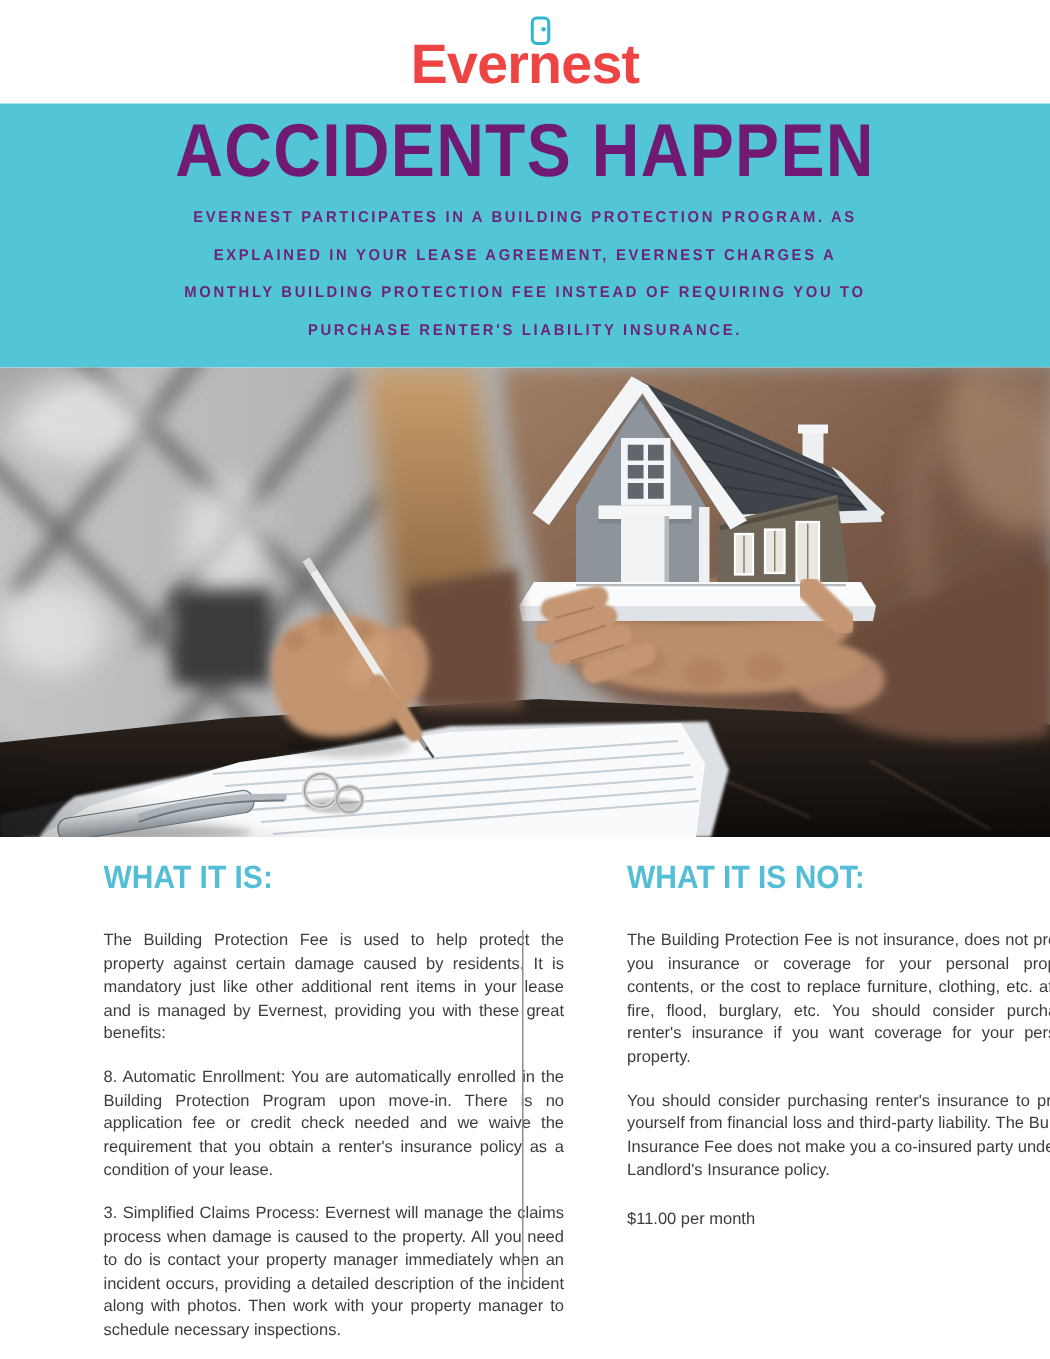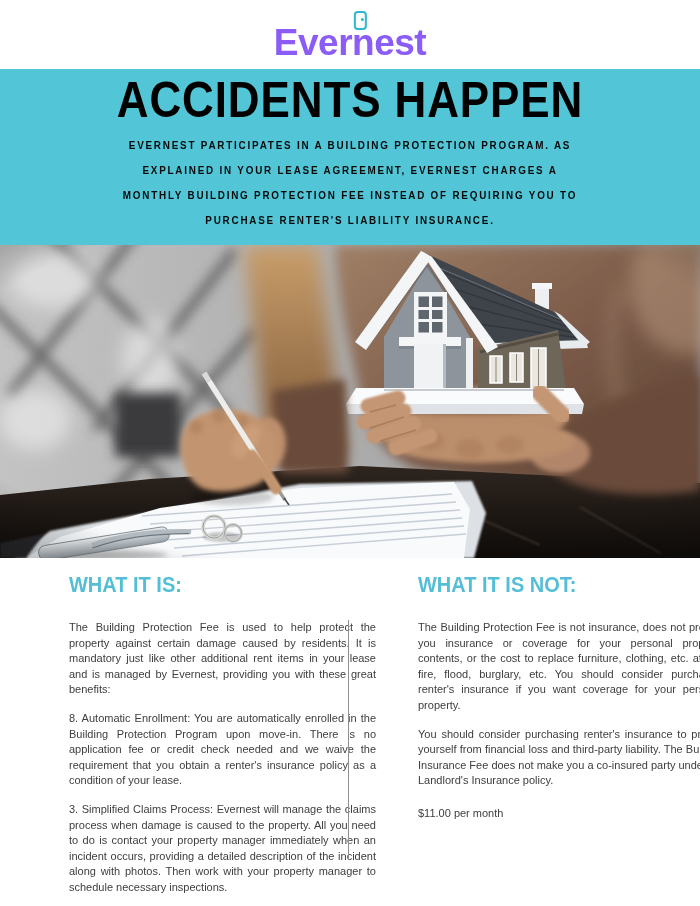--- a/index.html
+++ b/index.html
@@ -2,30 +2,30 @@
 <html><head>
 <meta charset="utf-8">
 <style>
   html,body{margin:0;padding:0;background:#fff;}
   .page{width:700px;height:906px;position:relative;overflow:hidden;background:#fff;
         font-family:"Liberation Sans",sans-serif;}
 
   
   .header{position:absolute;top:0;left:0;width:700px;height:69px;background:#fff;}
   .logo{position:absolute;top:24px;left:50%;transform:translateX(-50%);}
-  .logo-text{font-size:37px;font-weight:bold;color:#8b5cf6;letter-spacing:-0.5px;line-height:1;
+  .logo-text{font-size:37px;font-weight:bold;color:#ef4444;letter-spacing:-0.5px;line-height:1;
              font-family:"Liberation Sans",sans-serif;}
   .door-icon{position:absolute;top:-13px;left:50%;margin-left:4px;width:9px;height:15px;
              border:2.5px solid #2fb6d3;border-radius:4px;}
   .door-icon::after{content:"";position:absolute;right:1px;top:5px;width:3px;height:3px;
              border-radius:50%;background:#2fb6d3;}
 
   
   .banner{position:absolute;top:69px;left:0;width:700px;height:176px;background:#52c5d6;
-          text-align:center;color:#000000;}
+          text-align:center;color:#701a75;}
   .banner-title{display:inline-block;margin-top:5px;font-size:50px;font-weight:bold;
           letter-spacing:1px;line-height:1.05;transform:scaleX(.88);white-space:nowrap;}
   .banner-sub{margin:6px auto 0;font-size:10.5px;letter-spacing:1.9px;line-height:25px;
           white-space:pre-line;transform:scaleX(.94);font-weight:bold;opacity:.95;}
 
   
   .hero{position:absolute;top:245px;left:0;width:700px;height:313px;}
   .hero svg{display:block;}
 
   

